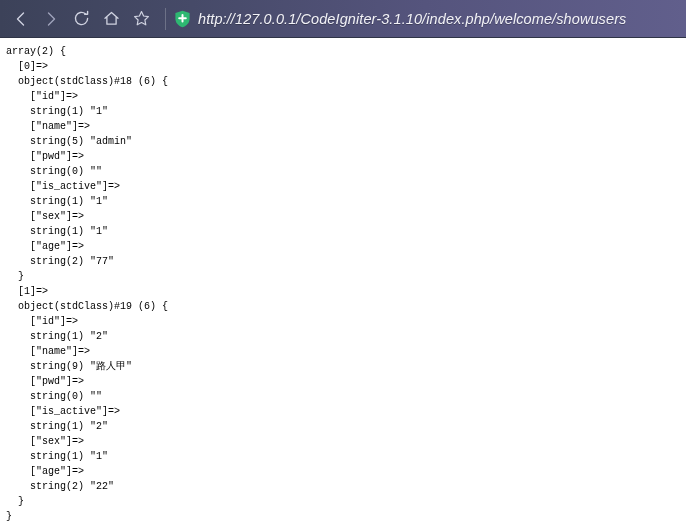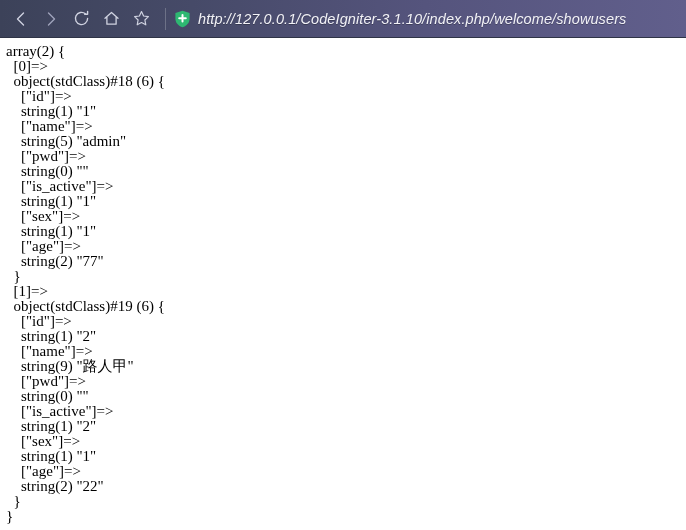--- a/index.html
+++ b/index.html
@@ -78,22 +78,22 @@
     background: #ffffff;
     box-sizing: border-box;
     padding: 6px 0 0 6px;
     overflow: hidden;
   }
 
   #dump-output {
     margin: 0;
     padding: 0;
     color: #000000;
-    font-family: Liberation Serif, serif;
-    font-size: 15px;
+    font-family: Liberation Mono, monospace;
+    font-size: 10px;
     line-height: 15px;
     white-space: pre;
     letter-spacing: 0px;
   }
 </style>
 </head>
 <body>
 
 <div id="browser-toolbar">
 

